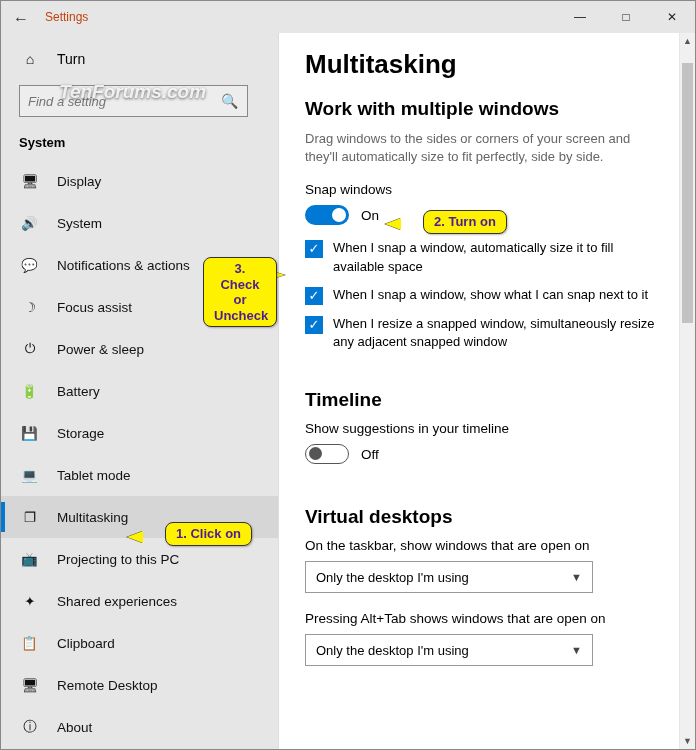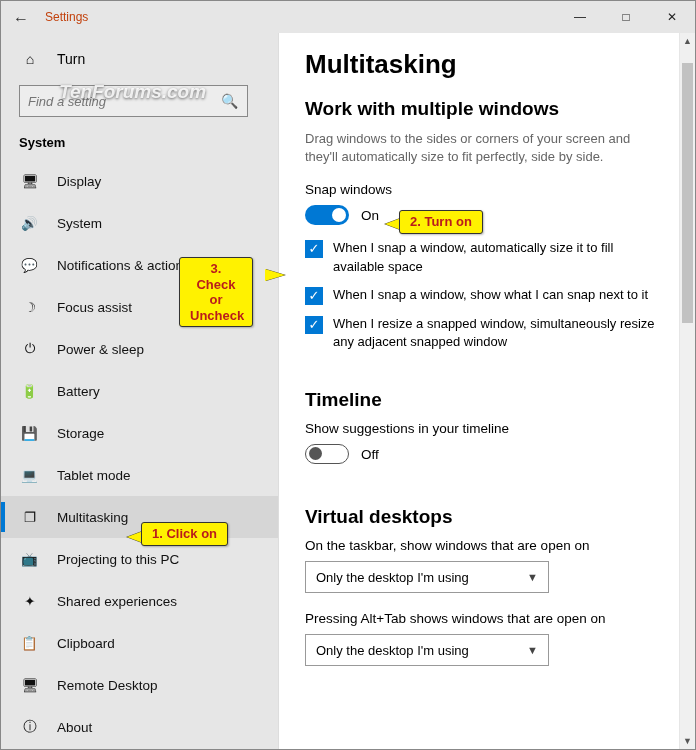--- a/index.html
+++ b/index.html
@@ -138,47 +138,48 @@
     max-width: 360px;
   }
   .checkbox {
     width: 18px; height: 18px; flex: 0 0 18px;
     background: #0078d4;
     display: flex; align-items: center; justify-content: center;
     color: #fff; font-size: 13px;
     margin-top: 1px;
   }
   .dropdown {
-    border: 1px solid #999; width: 244px; height: 32px;
+    border: 1px solid #999; width: 288px; height: 32px;
     display: flex; align-items: center; justify-content: space-between;
     padding: 0 10px; font-size: 13px;
     margin-bottom: 18px;
   }
   .dropdown .chev { font-size: 11px; color: #444;}
   .watermark {
     position: absolute;
     top: 80px; left: 58px;
     font-size: 19px; font-weight: 700;
     color: rgba(255,255,255,0.85);
     text-shadow: 0 1px 3px rgba(0,0,0,0.6);
     font-style: italic;
     pointer-events: none;
   }
   .callout {
     position: absolute;
     background: #fff200;
     border: 1.5px solid #333;
-    border-radius: 3px;
+    border-radius: 8px;
     padding: 3px 10px;
     font-size: 13px; font-weight: 700;
-    color: #b91c1c;
+    color: #4c1d95;
     text-align: center;
     line-height: 1.2;
     z-index: 10;
     box-shadow: 1px 1px 2px rgba(0,0,0,0.25);
+    margin-left: 24px;
   }
   .callout.c1 { top: 521px; left: 140px; }
   .callout.c2 { top: 209px; left: 398px; }
   .callout.c3 { top: 256px; left: 178px; width: 74px;}
   .tail {
     position: absolute;
     width: 0; height: 0;
     z-index: 9;
   }
   .tail.t1 {

